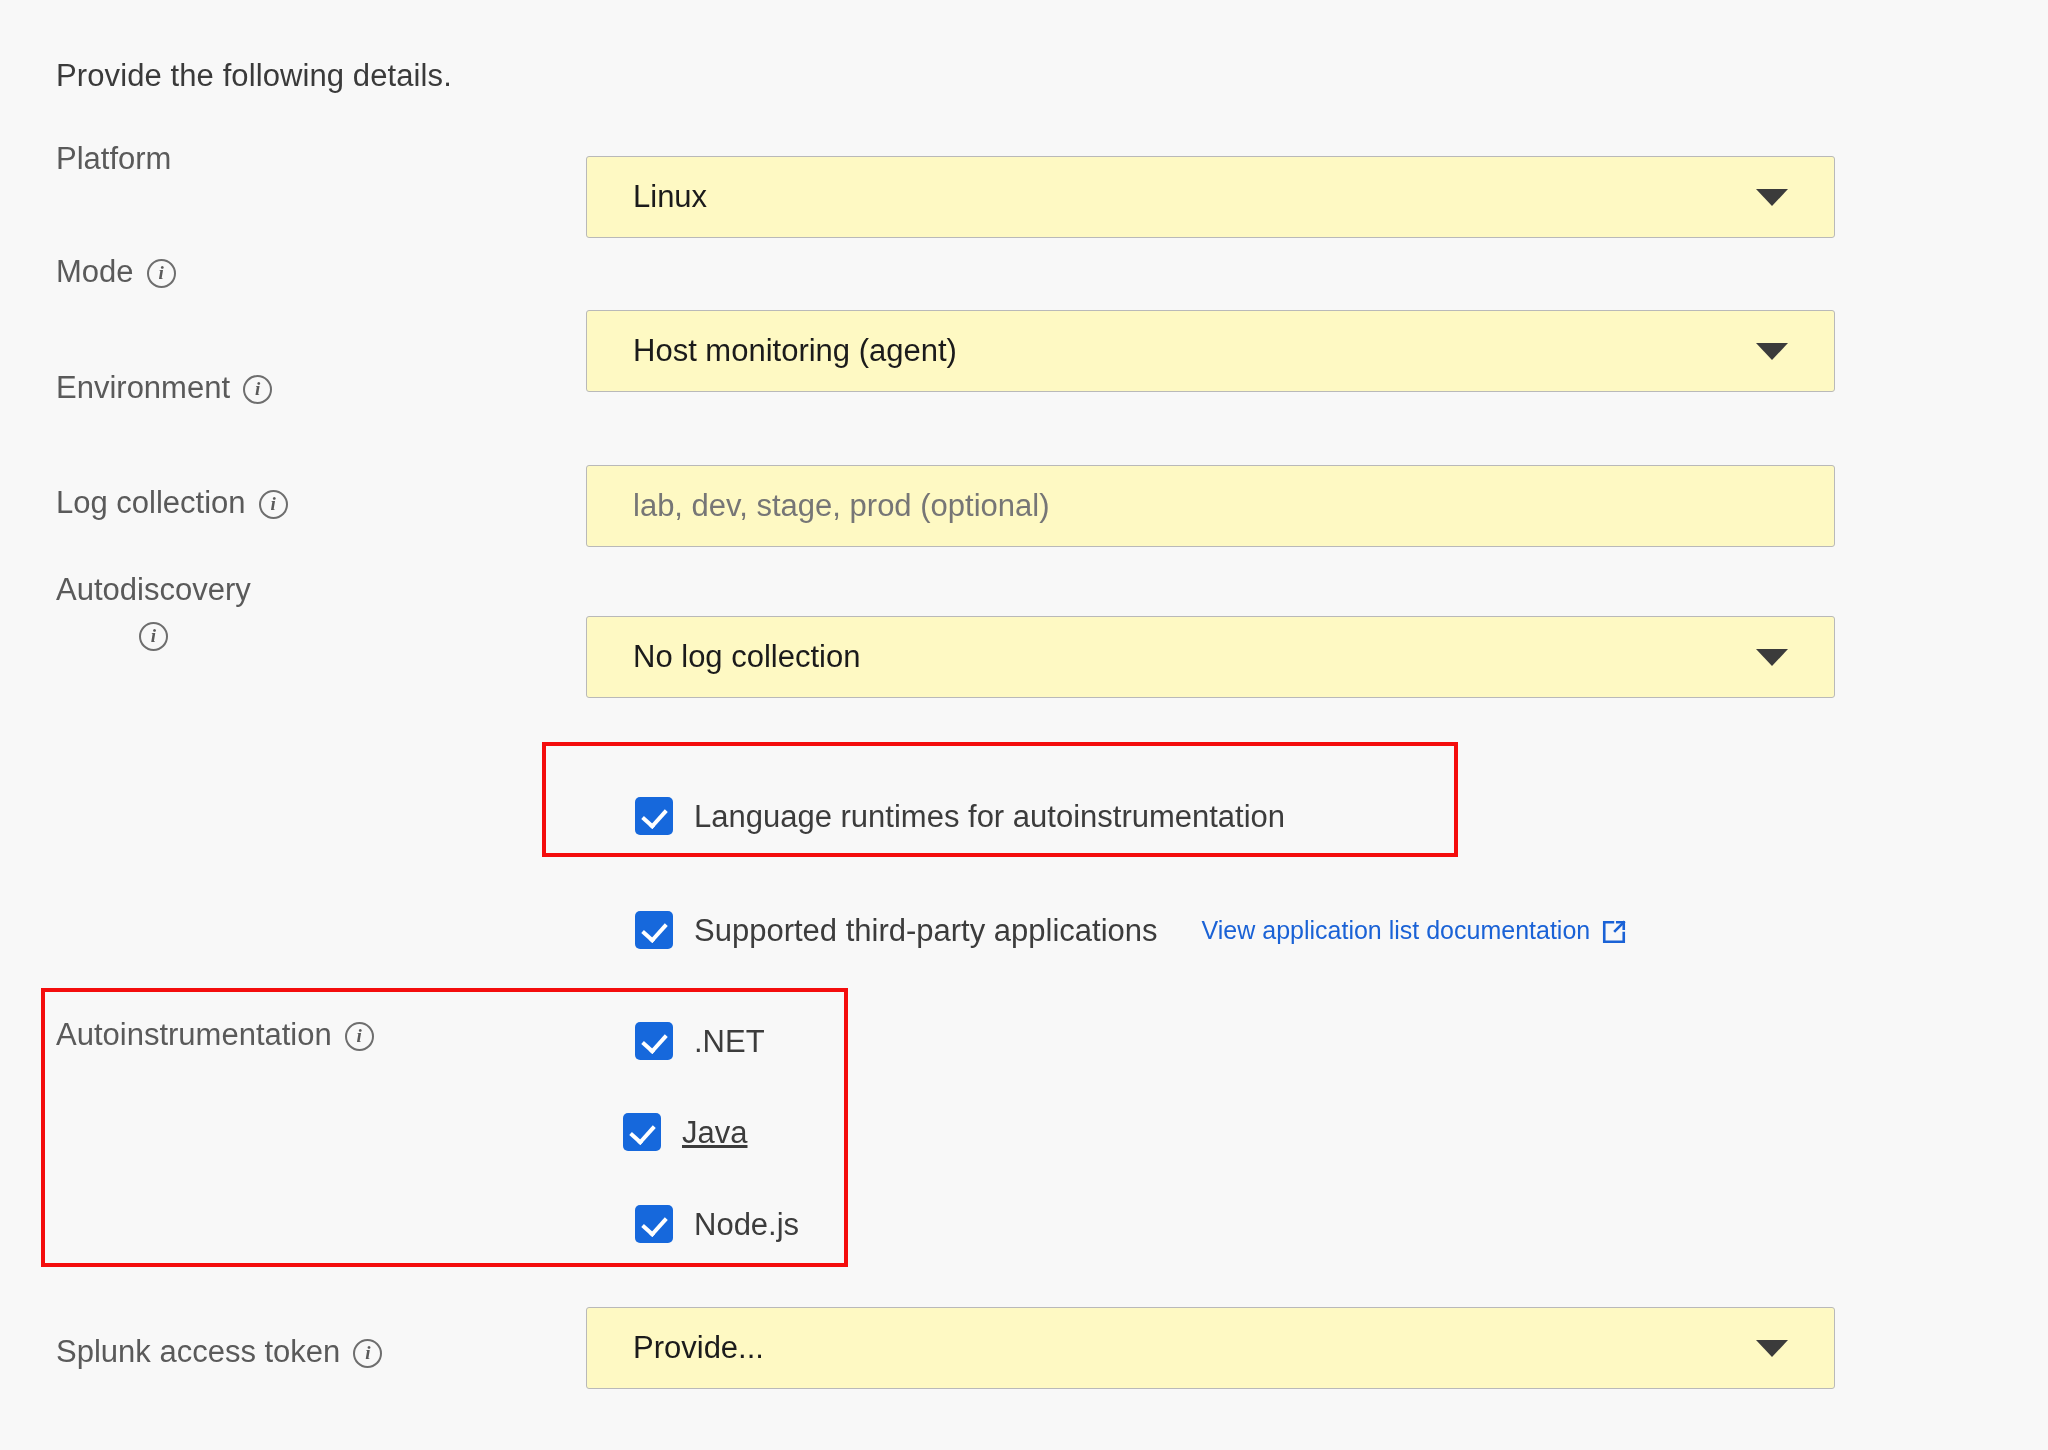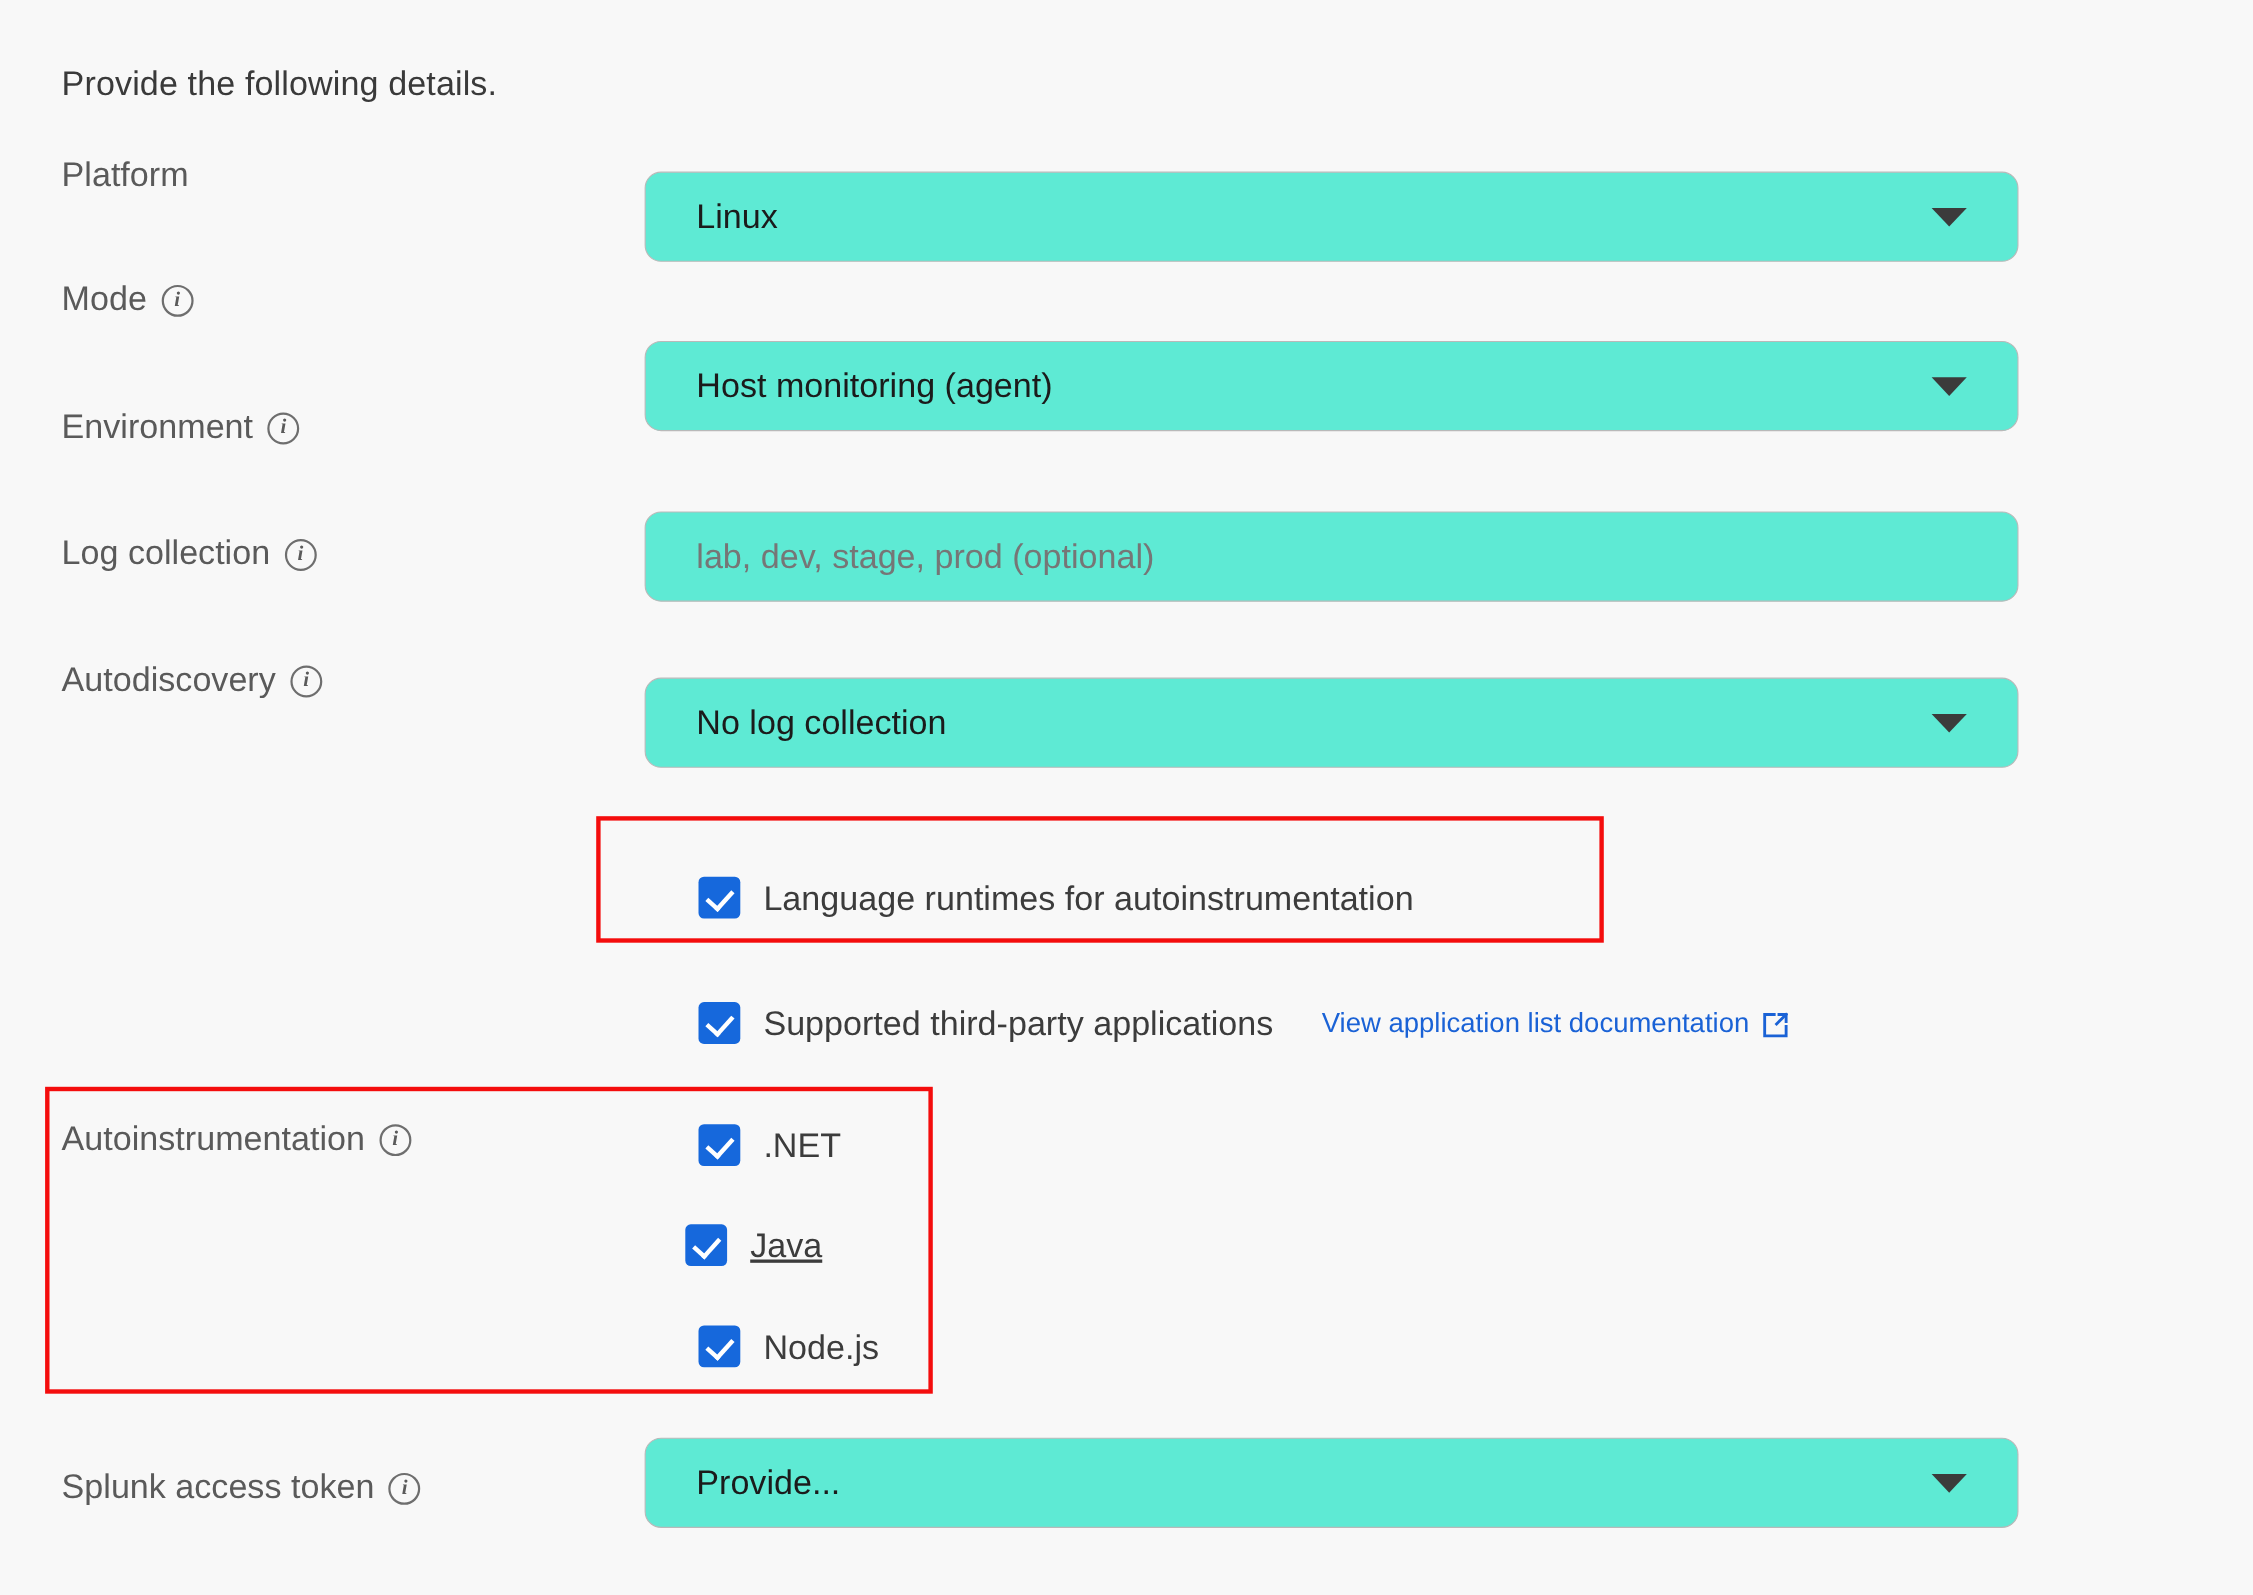--- a/index.html
+++ b/index.html
@@ -76,23 +76,23 @@
     left: 0px;
   }
 
   
   .control {
     position: absolute;
     left: 586px;
     width: 1249px;
     height: 82px;
     box-sizing: border-box;
-    background: #5eead4;
+    background: #fef9c3;
     border: 1.6px solid #b9b9b9;
-    border-radius: 15px;
+    border-radius: 3px;
     display: flex;
     align-items: center;
     padding: 0 22px 0 46px;
     font-size: 31px;
     color: #1b1b1b;
   }
   .control .value {
     flex: 1;
     white-space: nowrap;
     overflow: hidden;
@@ -220,21 +220,21 @@
           <span>i</span>
         </span>
     </div>
     <div class="control" style="top:616px;">
       <span class="value">No log collection</span>
       <span class="caret"></span>
     </div>
   </div>
 
   <div class="row">
-    <div class="label" style="top:600px;">
+    <div class="label" style="top:572px;flex-direction:column;">
       <span>Autodiscovery</span>
       <span class="info-icon">
           <span>i</span>
         </span>
     </div>
 
     <div class="checkrow" style="left:594px; top:797px;">
       <span class="cbox"></span>
       <span class="cb-label">Language runtimes for autoinstrumentation</span>
     </div>

